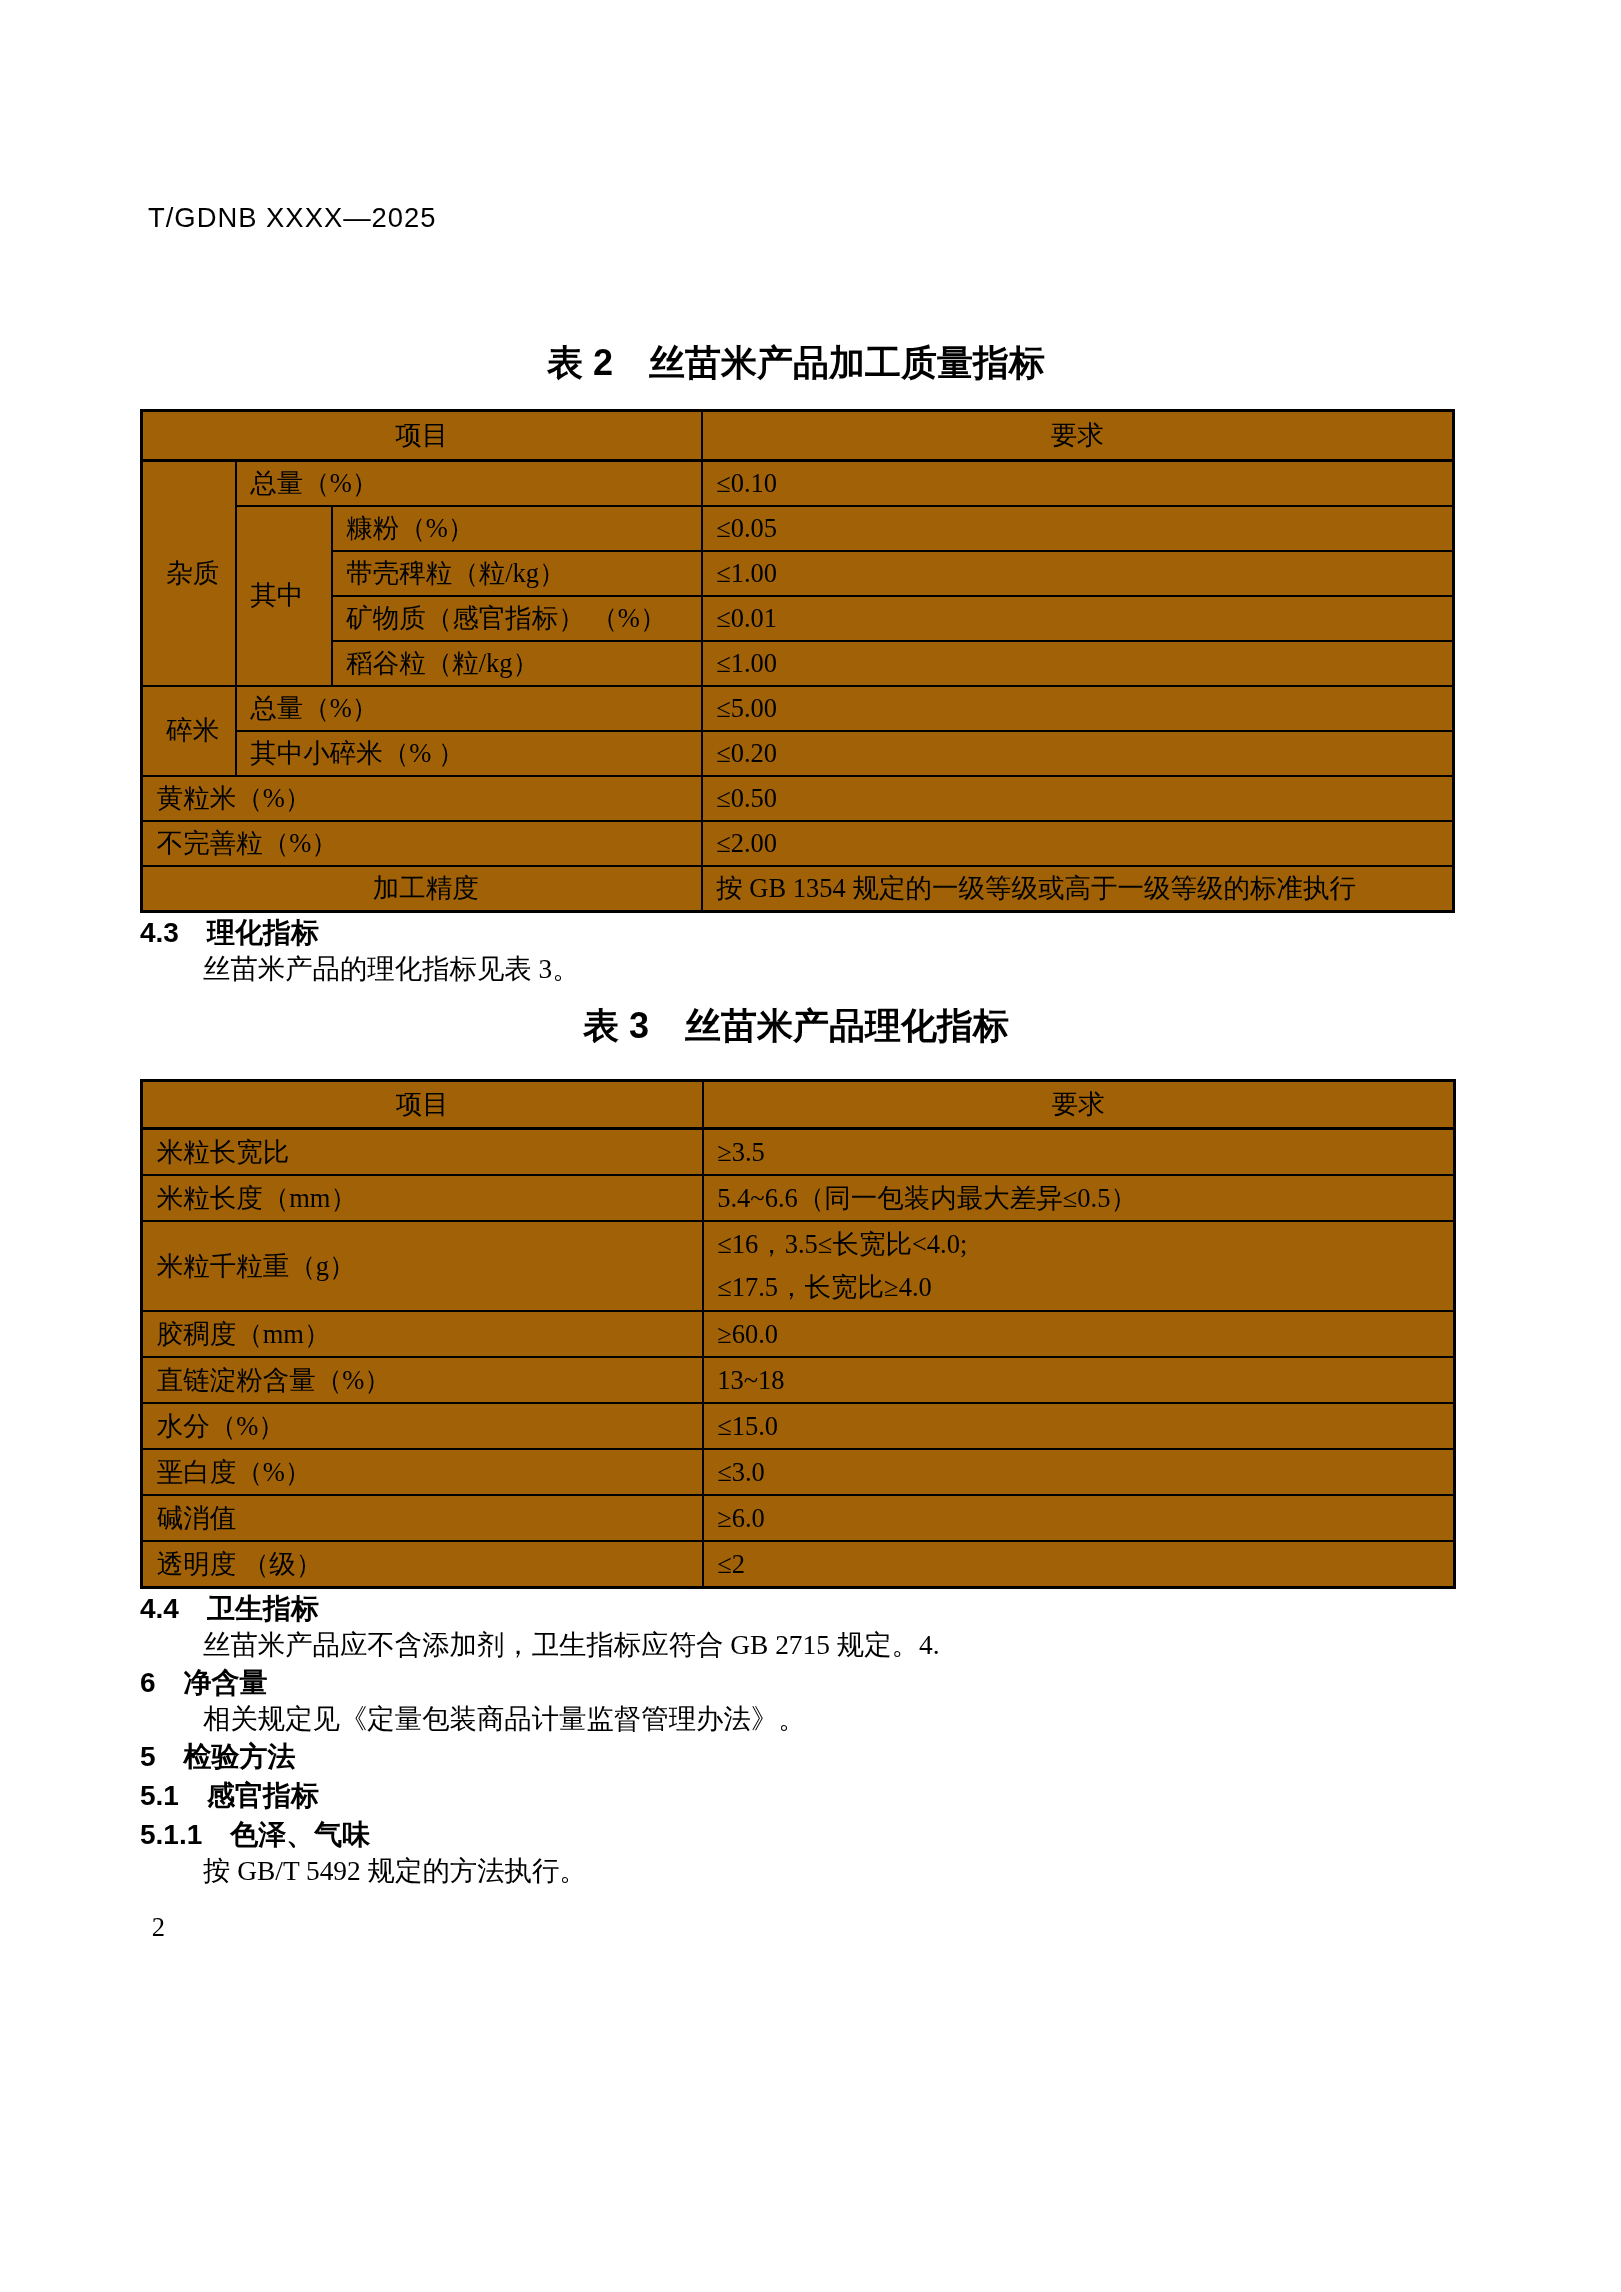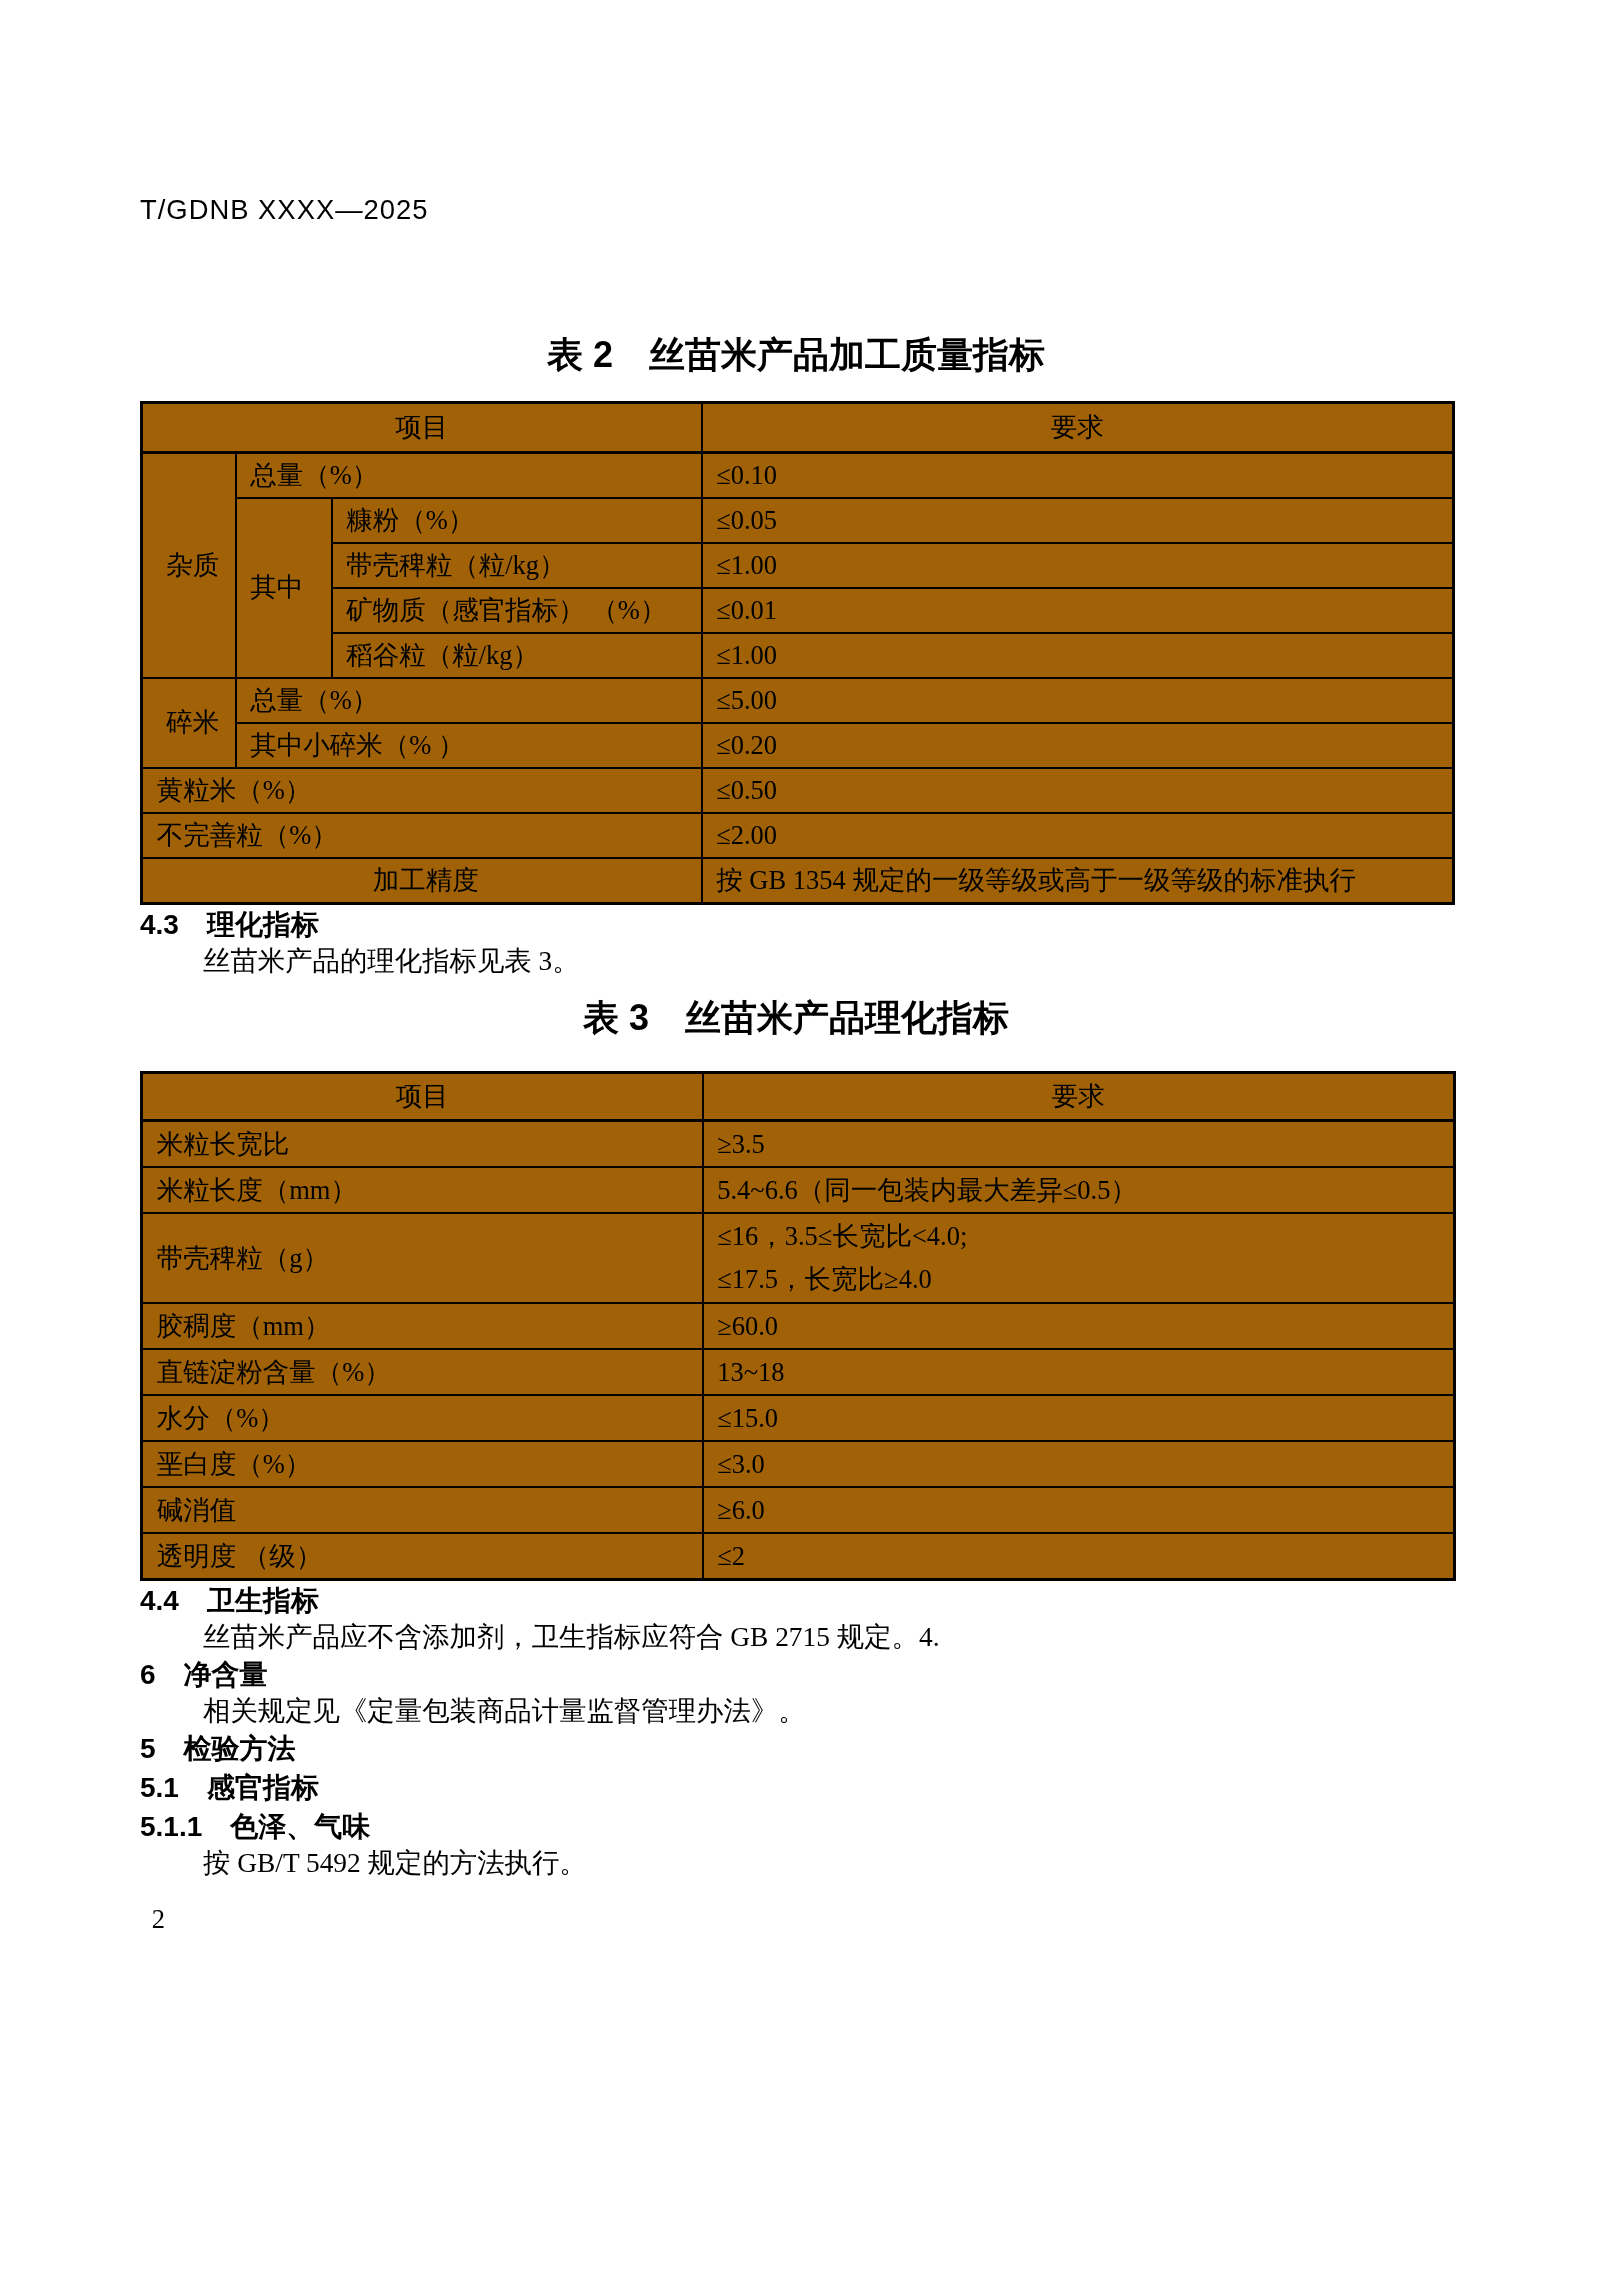--- a/index.html
+++ b/index.html
@@ -13,21 +13,21 @@
     position: relative;
     color: #000;
     font-family: "Liberation Serif", "DejaVu Serif", serif;
     overflow: hidden;
   }
   .content {
     margin-left: 140px;
     width: 1312px;
   }
   .doc-code {
-    margin: 0;
+    margin: 8px;
     padding-top: 192px;
     font-family: "Liberation Sans", "DejaVu Sans", sans-serif;
     font-size: 27.4px;
     line-height: 35px;
     letter-spacing: 1px;
   }
   .table-caption {
     margin: 0;
     font-family: "Liberation Sans", "DejaVu Sans", sans-serif;
     font-weight: bold;
@@ -188,21 +188,21 @@
       </tr>
       <tr>
         <td>米粒长宽比</td>
         <td class="req">≥3.5</td>
       </tr>
       <tr>
         <td>米粒长度（mm）</td>
         <td class="req">5.4~6.6（同一包装内最大差异≤0.5）</td>
       </tr>
       <tr class="dbl">
-        <td>带壳稗粒（g）</td>
+        <td>米粒千粒重（g）</td>
         <td class="req">
           <div class="req-line">≤16，3.5≤长宽比&lt;4.0;</div>
           <div class="req-line">≤17.5，长宽比≥4.0</div>
         </td>
       </tr>
       <tr>
         <td>胶稠度（mm）</td>
         <td class="req">≥60.0</td>
       </tr>
       <tr>

